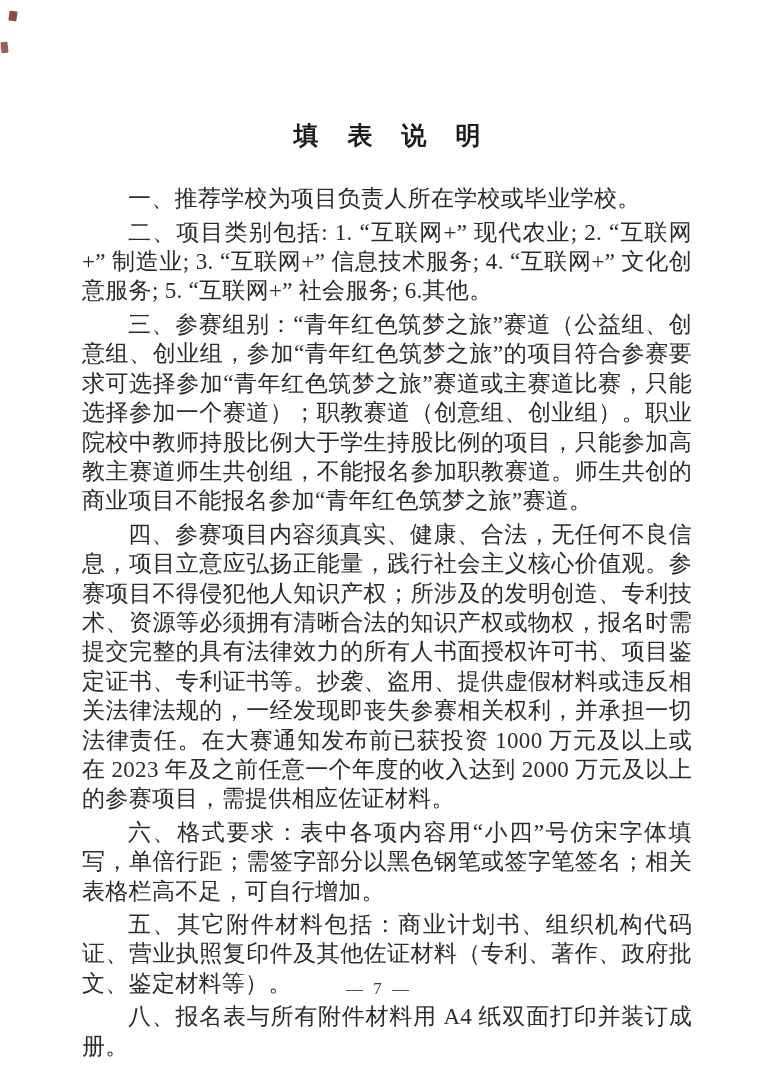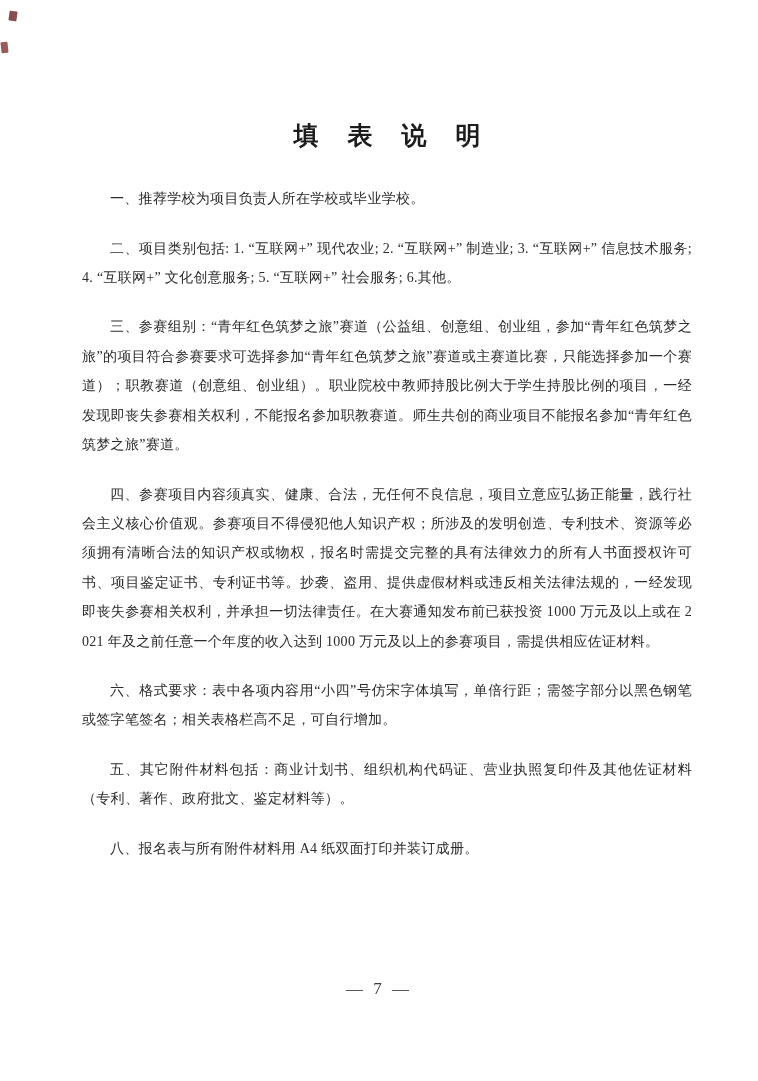--- a/index.html
+++ b/index.html
@@ -28,30 +28,30 @@
     letter-spacing: 11px;
     text-indent: 11px;
     color: #1c1c1c;
   }
   .doc-body {
     margin-top: 33px;
   }
   .para {
     margin: 0;
     padding: 0;
-    font-size: 14px;
+    font-size: 23px;
     line-height: 29.4px;
     letter-spacing: 0.3px;
     text-align: justify;
     text-justify: inter-ideograph;
     text-indent: 2em;
     word-break: break-all;
   }
   .para + .para {
-    margin-top: 20px;
+    margin-top: 4px;
   }
   .page-footer {
     position: absolute;
     left: 0;
     right: 0;
     top: 979px;
     text-align: center;
     font-size: 17px;
     letter-spacing: 3px;
     color: #3c3c3c;
@@ -87,22 +87,22 @@
 <div class="page">
 
   <div class="speck speck-1"></div>
   <div class="speck speck-2"></div>
 
   <h1 class="doc-title">填 表 说 明</h1>
 
   <div class="doc-body">
     <p class="para">一、推荐学校为项目负责人所在学校或毕业学校。</p>
     <p class="para">二、项目类别包括: 1. “互联网+” 现代农业; 2. “互联网+” 制造业; 3. “互联网+” 信息技术服务; 4. “互联网+” 文化创意服务; 5. “互联网+” 社会服务; 6.其他。</p>
-    <p class="para">三、参赛组别：“青年红色筑梦之旅”赛道（公益组、创意组、创业组，参加“青年红色筑梦之旅”的项目符合参赛要求可选择参加“青年红色筑梦之旅”赛道或主赛道比赛，只能选择参加一个赛道）；职教赛道（创意组、创业组）。职业院校中教师持股比例大于学生持股比例的项目，一经发现即丧失参赛相关权利，不能报名参加职教赛道。师生共创的商业项目不能报名参加“青年红色筑梦之旅”赛道。</p>
-    <p class="para">四、参赛项目内容须真实、健康、合法，无任何不良信息，项目立意应弘扬正能量，践行社会主义核心价值观。参赛项目不得侵犯他人知识产权；所涉及的发明创造、专利技术、资源等必须拥有清晰合法的知识产权或物权，报名时需提交完整的具有法律效力的所有人书面授权许可书、项目鉴定证书、专利证书等。抄袭、盗用、提供虚假材料或违反相关法律法规的，一经发现即丧失参赛相关权利，并承担一切法律责任。在大赛通知发布前已获投资 1000 万元及以上或在 2021 年及之前任意一个年度的收入达到 1000 万元及以上的参赛项目，需提供相应佐证材料。</p>
+    <p class="para">三、参赛组别：“青年红色筑梦之旅”赛道（公益组、创意组、创业组，参加“青年红色筑梦之旅”的项目符合参赛要求可选择参加“青年红色筑梦之旅”赛道或主赛道比赛，只能选择参加一个赛道）；职教赛道（创意组、创业组）。职业院校中教师持股比例大于学生持股比例的项目，只能参加高教主赛道师生共创组，不能报名参加职教赛道。师生共创的商业项目不能报名参加“青年红色筑梦之旅”赛道。</p>
+    <p class="para">四、参赛项目内容须真实、健康、合法，无任何不良信息，项目立意应弘扬正能量，践行社会主义核心价值观。参赛项目不得侵犯他人知识产权；所涉及的发明创造、专利技术、资源等必须拥有清晰合法的知识产权或物权，报名时需提交完整的具有法律效力的所有人书面授权许可书、项目鉴定证书、专利证书等。抄袭、盗用、提供虚假材料或违反相关法律法规的，一经发现即丧失参赛相关权利，并承担一切法律责任。在大赛通知发布前已获投资 1000 万元及以上或在 2023 年及之前任意一个年度的收入达到 2000 万元及以上的参赛项目，需提供相应佐证材料。</p>
     <p class="para">六、格式要求：表中各项内容用“小四”号仿宋字体填写，单倍行距；需签字部分以黑色钢笔或签字笔签名；相关表格栏高不足，可自行增加。</p>
     <p class="para">五、其它附件材料包括：商业计划书、组织机构代码证、营业执照复印件及其他佐证材料（专利、著作、政府批文、鉴定材料等）。</p>
     <p class="para">八、报名表与所有附件材料用 A4 纸双面打印并装订成册。</p>
   </div>
 
   <div class="page-footer">— 7 —</div>
 
 </div>
 
 </body></html>

